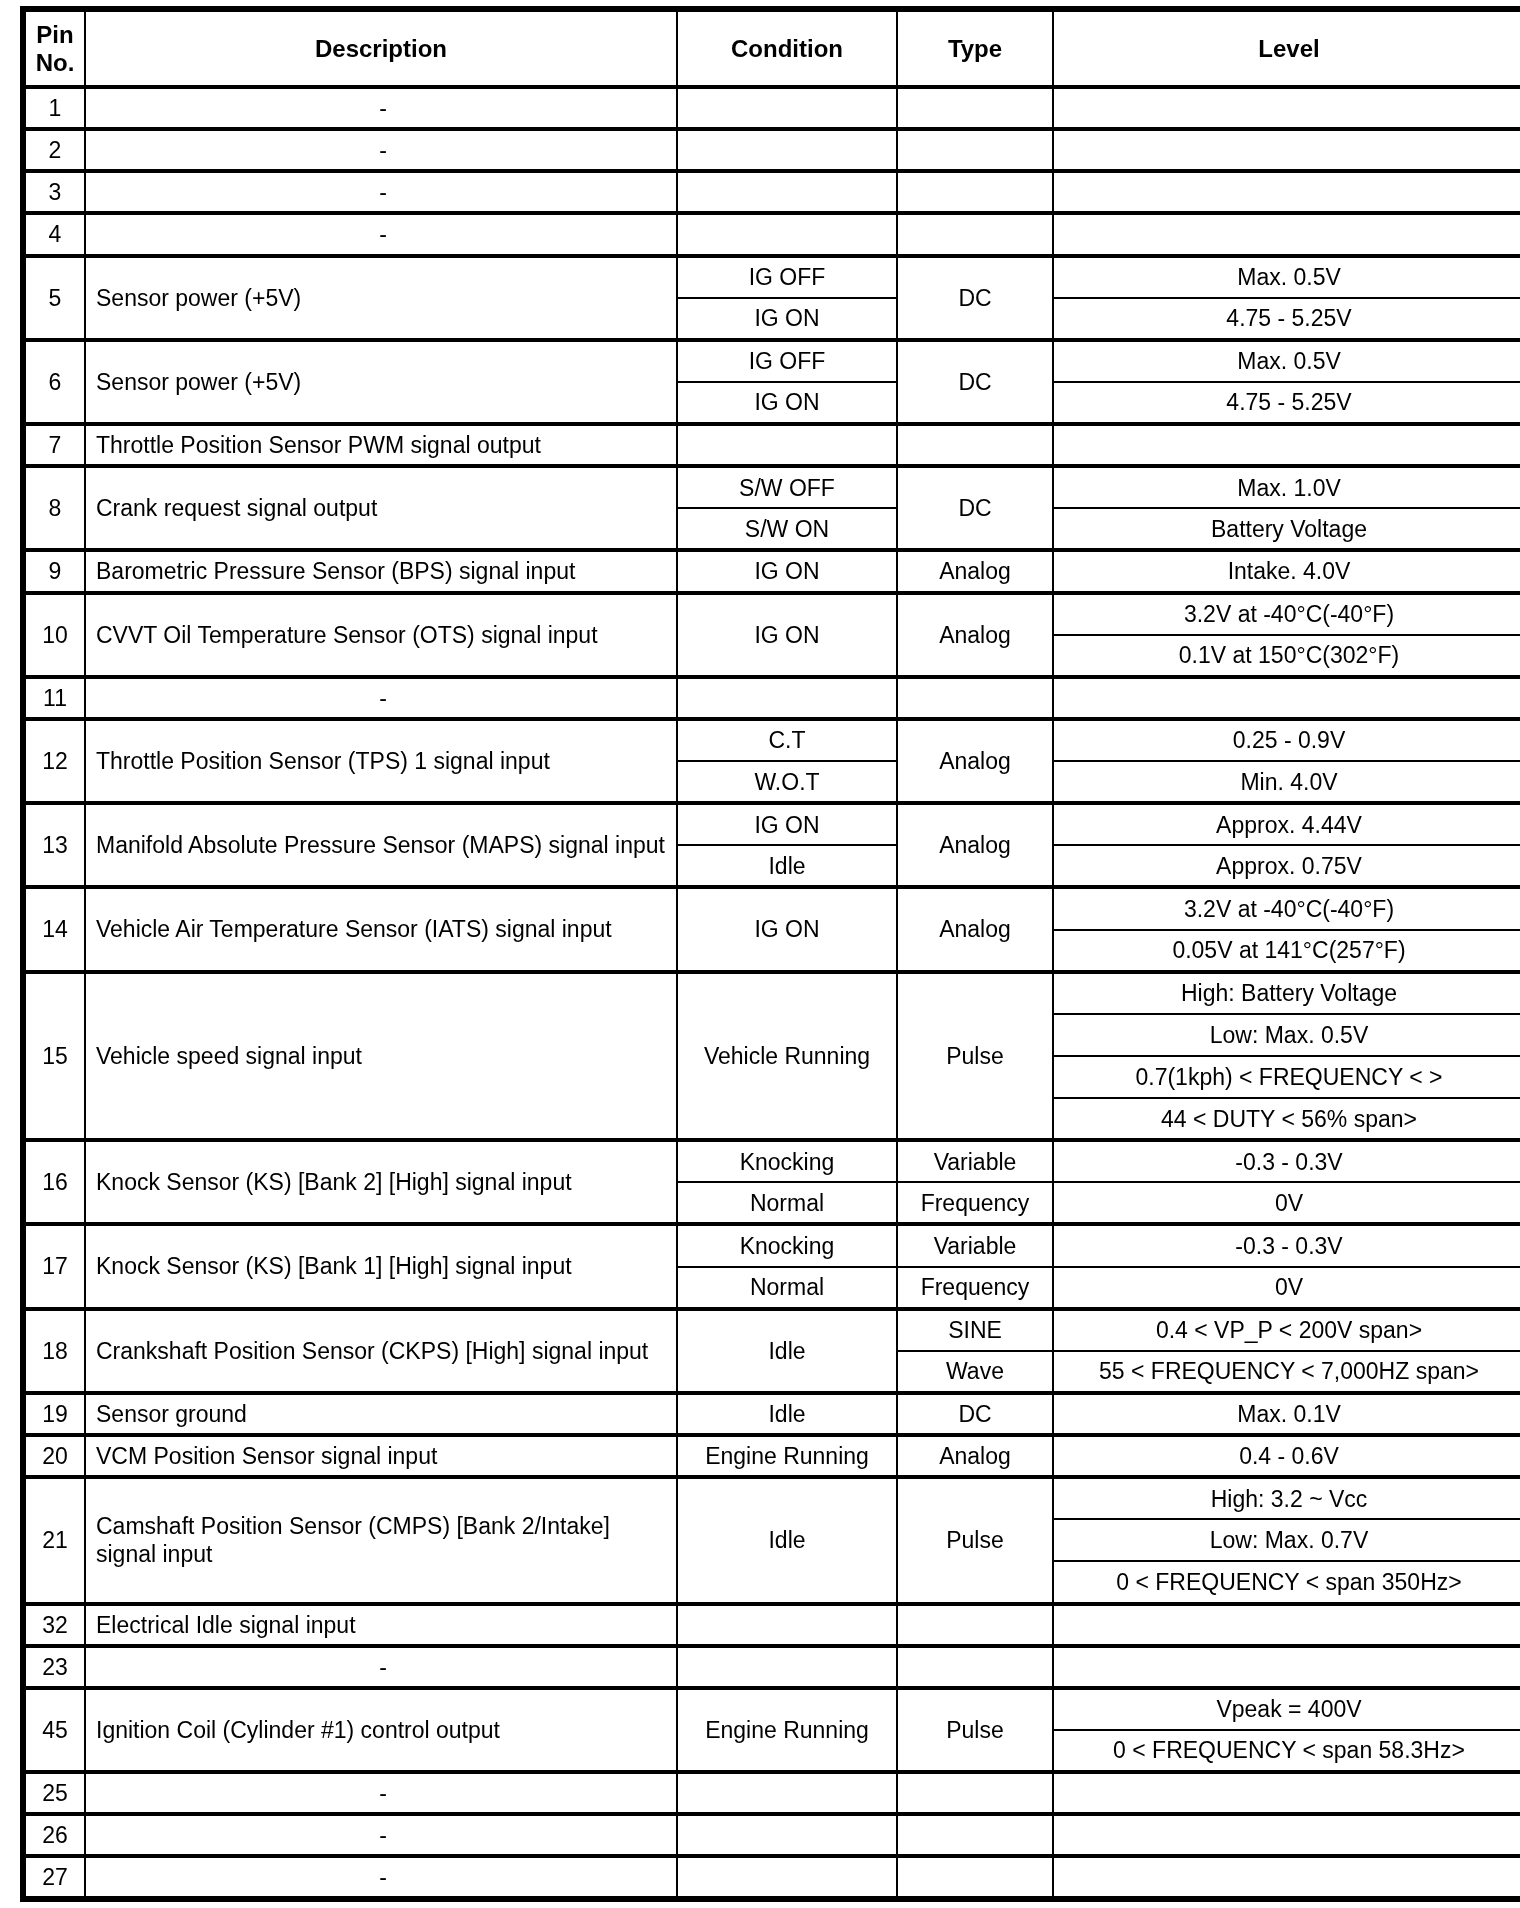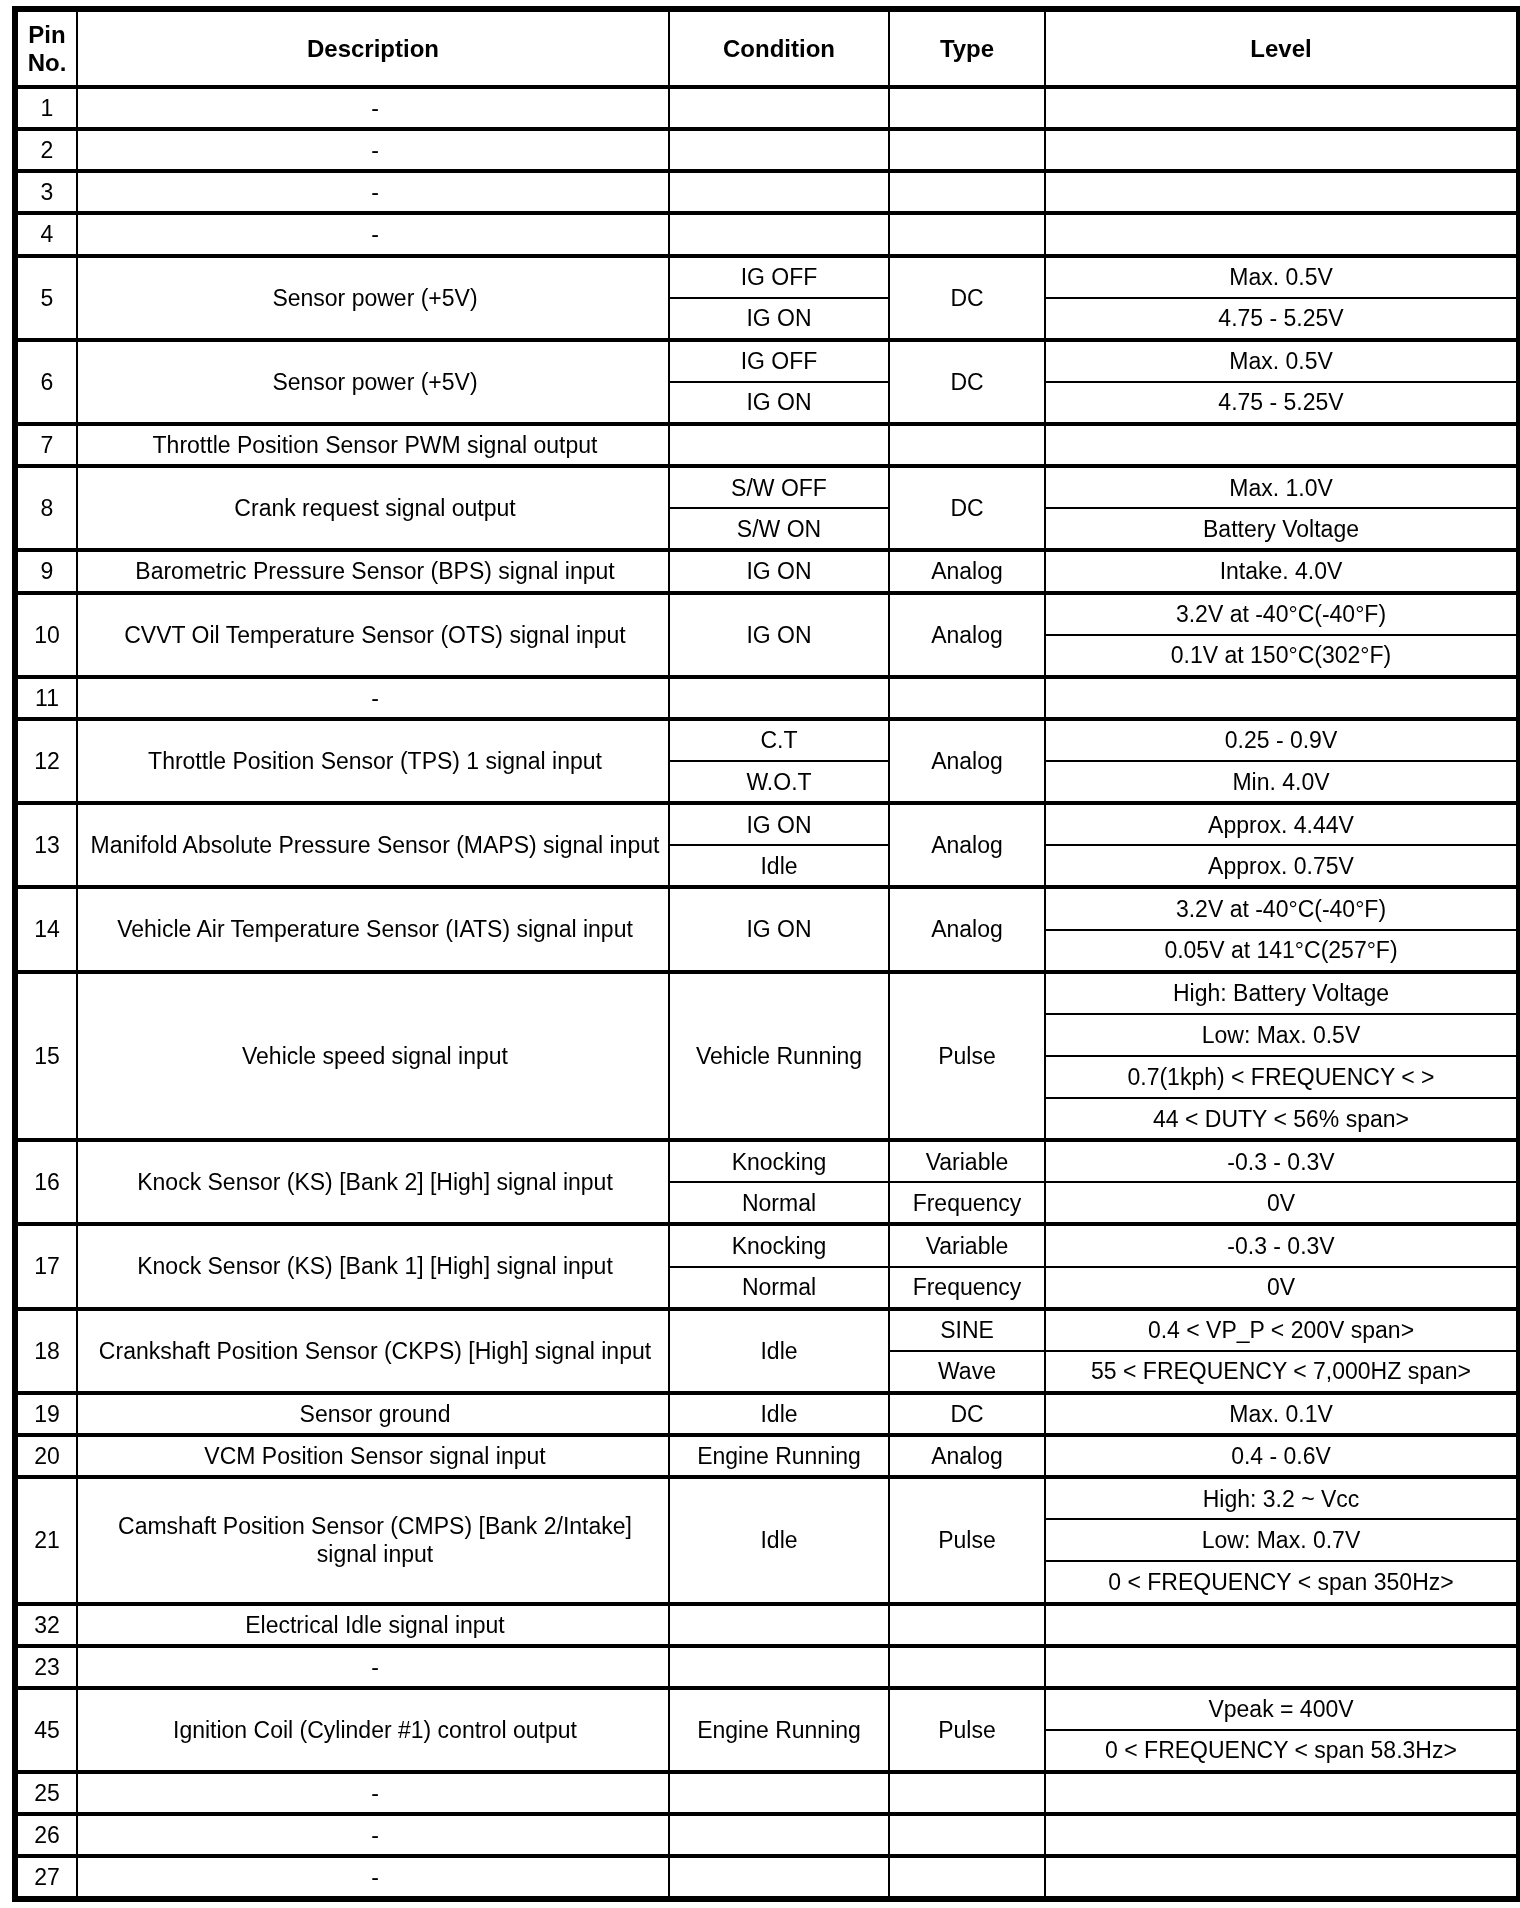--- a/index.html
+++ b/index.html
@@ -7,21 +7,21 @@
   body {
     font-family: "Liberation Sans", sans-serif;
     color: #000000;
     width: 1520px;
     height: 1908px;
     overflow: hidden;
   }
   .page {
     width: 1520px;
     height: 1908px;
-    padding: 6px 12px;
+    padding: 6px 20px;
     background: #ffffff;
   }
   table.pin-table {
     border-collapse: collapse;
     table-layout: fixed;
     width: 1504px;
     height: 1896px;
     border: 6px solid #000;
   }
   th, td {
@@ -38,21 +38,21 @@
     vertical-align: middle;
     background: #ffffff;
   }
   td {
     font-size: 23px;
     text-align: center;
     vertical-align: middle;
     line-height: 1.22;
     background: #ffffff;
   }
-  td.desc-cell { text-align: center; padding-left: 10px; }
+  td.desc-cell { text-align: left; padding-left: 10px; }
   td.desc-cell.dash { text-align: center; }
   
   tbody tr.group-start td { border-top: 4px solid #000; }
   thead th { border-bottom: 4px solid #000; }
 </style>
 </head>
 <body>
 
 <div class="page">
   <table class="pin-table">

